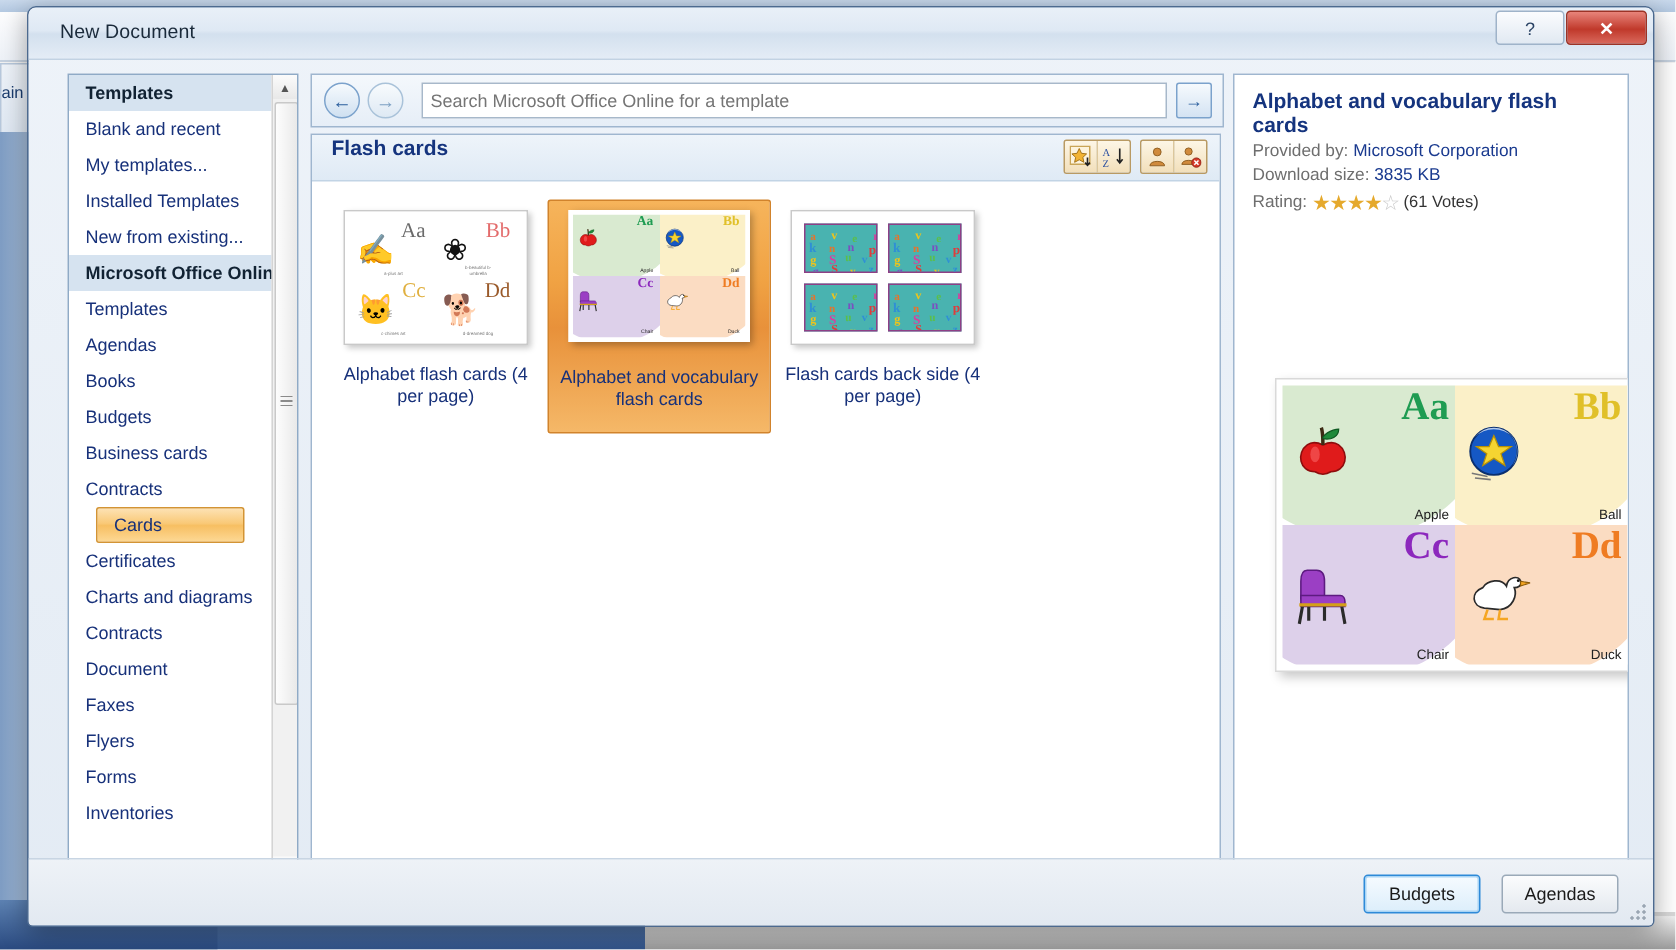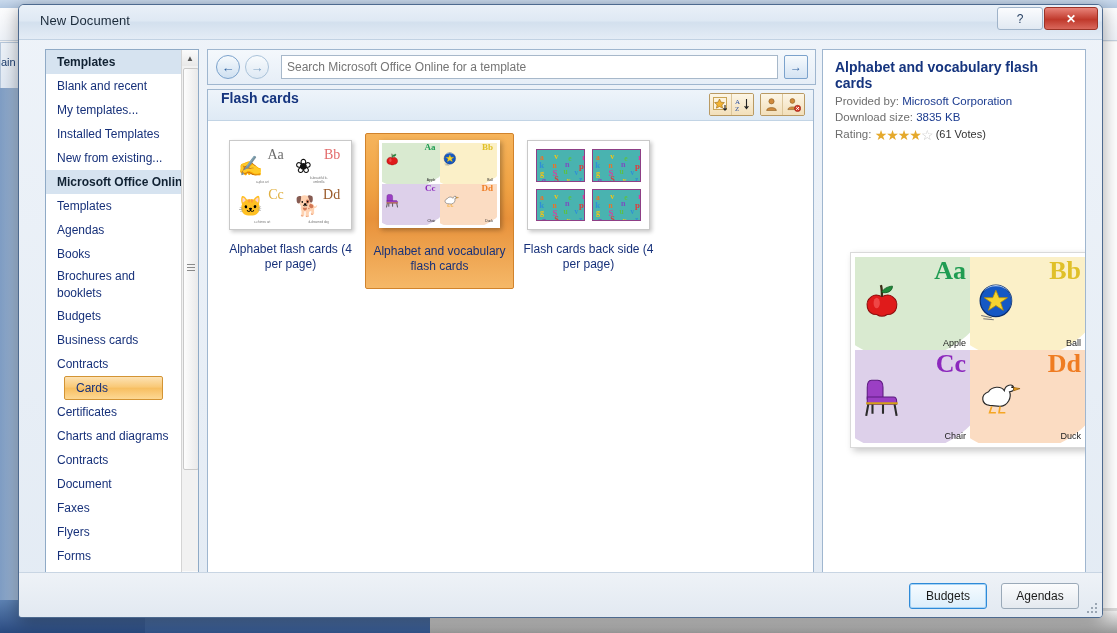--- a/index.html
+++ b/index.html
@@ -246,21 +246,20 @@
       <div class="side-list" id="side-list">
           <div class="side-item header">Templates</div>
           <div class="side-item">Blank and recent</div>
           <div class="side-item">My templates...</div>
           <div class="side-item">Installed Templates</div>
           <div class="side-item">New from existing...</div>
           <div class="side-item header">Microsoft Office Online</div>
           <div class="side-item">Templates</div>
           <div class="side-item">Agendas</div>
           <div class="side-item">Books</div>
-          <div class="side-item two">Brochures and booklets</div>
           <div class="side-item">Budgets</div>
           <div class="side-item">Business cards</div>
           <div class="side-item">Contracts</div>
           <div class="side-item selected">Cards</div>
           <div class="side-item">Certificates</div>
           <div class="side-item">Charts and diagrams</div>
           <div class="side-item">Contracts</div>
           <div class="side-item">Document</div>
           <div class="side-item">Faxes</div>
           <div class="side-item">Flyers</div>

